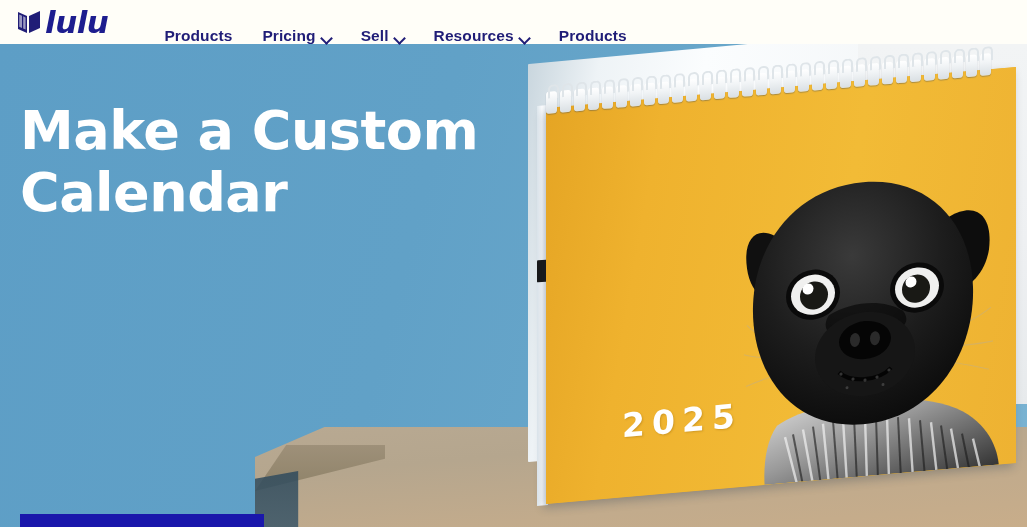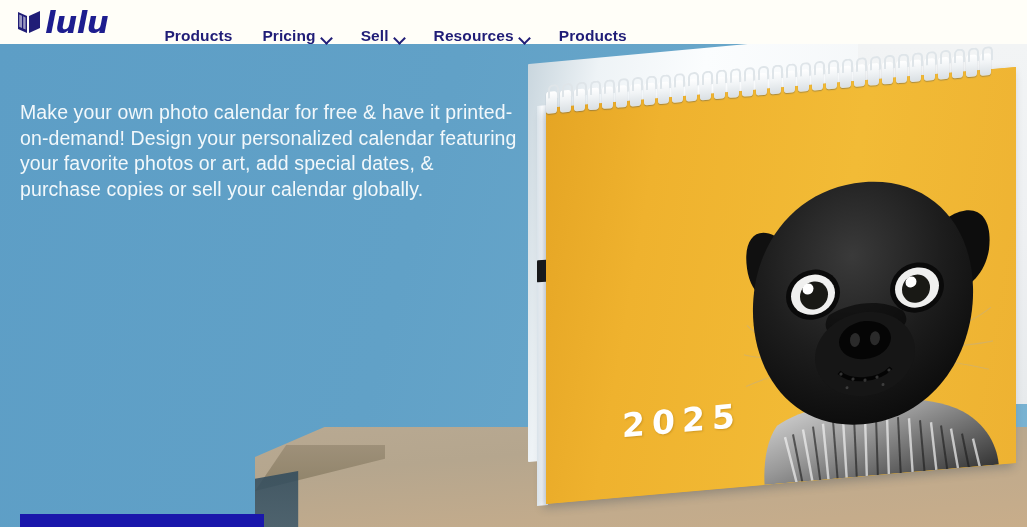--- a/index.html
+++ b/index.html
@@ -503,19 +503,19 @@
         <span class="coil"></span>
         <span class="coil"></span>
         <span class="coil"></span>
         <span class="coil"></span>
         <span class="coil"></span>
         <span class="coil"></span>
       </div>
     </div>
 
     <div class="hero-copy">
-      <p class="subcopy">Make your own photo calendar for free &amp; have it printed-on-demand! Design your personalized calendar featuring your favorite photos or art, add special dates, &amp; purchase copies or sell your calendar globally.</p>
+      <h1 class="headline">Make a Custom Calendar</h1>
     </div>
 
     <button class="cta">Make a Calendar</button>
 
   </section>
 </div>
 
 </body></html>

